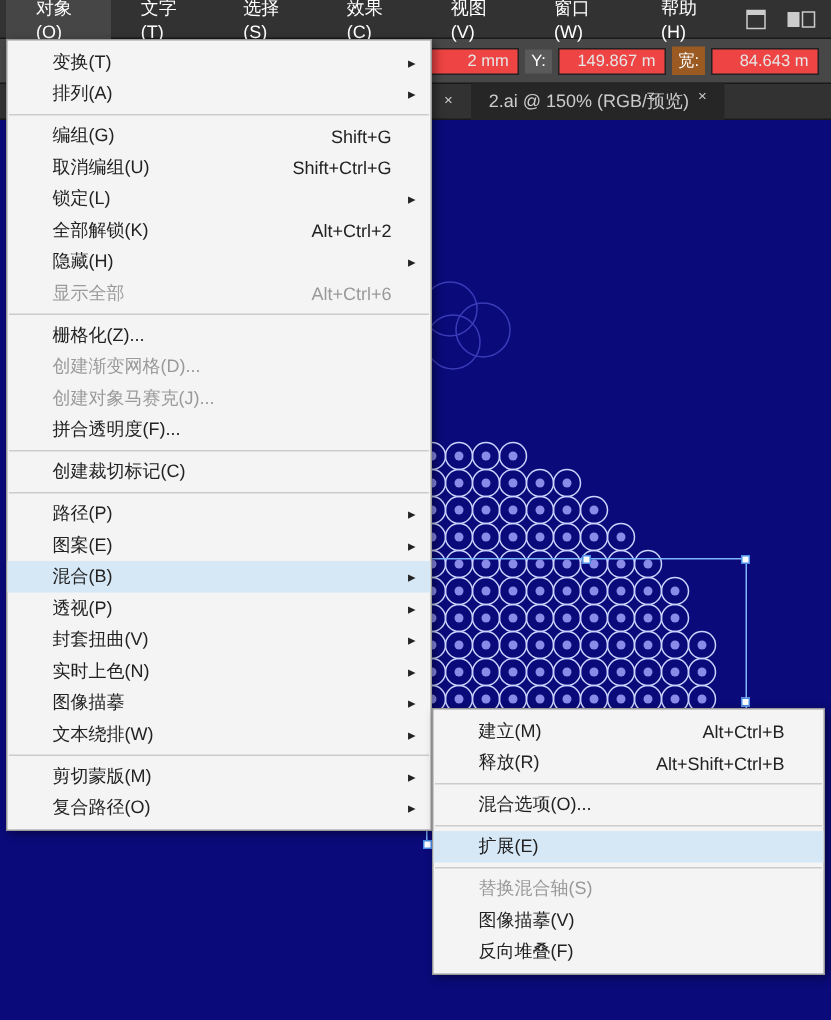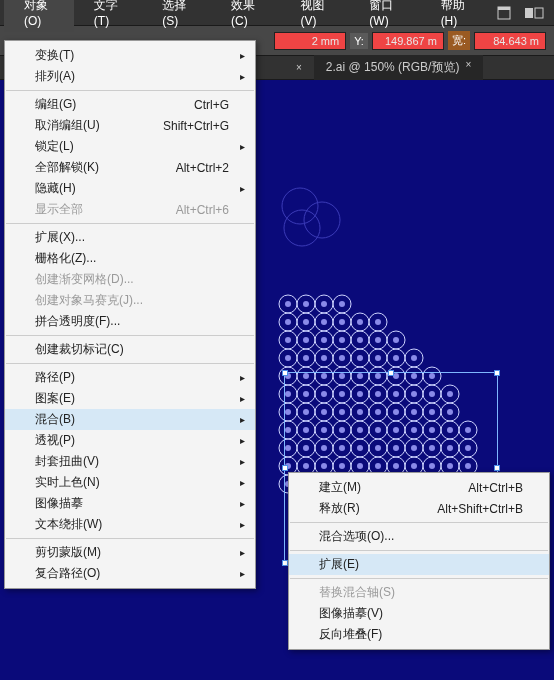--- a/index.html
+++ b/index.html
@@ -12,21 +12,21 @@
 .toolbar{height:30px;background:#474747;display:flex;align-items:center;padding:0 8px;gap:4px;color:#ccc;border-bottom:1px solid #1a1a1a}
 .val-box{background:#ef4444;color:#e6e6e6;padding:2px 6px;border:1px solid #222;min-width:72px;text-align:right;font-size:11px}
 .lbl-box{background:#5a5a5a;color:#fff;padding:2px 4px;font-size:11px}
 .lbl-box.orange{background:#9a5a22}
 .tabbar{height:24px;background:#323232;display:flex;align-items:center;border-bottom:1px solid #1a1a1a}
 .tab{color:#ccc;padding:4px 12px;display:flex;gap:6px;font-size:11px}
 .tab.active{background:#262626}
 .tab-close{color:#ccc;font-size:10px}
 .canvas{position:absolute;left:0;top:80px;right:0;bottom:0;background:#0a0a7a;overflow:hidden}
 .menu{position:absolute;background:#f4f4f4;border:1px solid #999;box-shadow:2px 2px 6px rgba(0,0,0,.4);padding:4px 0}
-.menu-main{left:4px;top:40px;width:252px}
+.menu-main{left:4px;top:26px;width:284px}
 .menu-sub{left:288px;top:472px;width:262px}
 .mi{display:flex;align-items:center;padding:3px 26px 3px 30px;color:#222;position:relative;height:21px}
 .mi.disabled{color:#9a9a9a}
 .mi.hover{background:#d6e8f6}
 .mi .sc{margin-left:auto;color:#222}
 .mi.disabled .sc{color:#9a9a9a}
 .mi.sub::after{content:"▸";position:absolute;right:10px;color:#222;font-size:10px}
 .sep{height:1px;background:#ccc;margin:3px 1px}
 .sel-rect{position:absolute;border:1px solid #7fb7ff;left:284px;top:292px;width:214px;height:192px}
 .sel-handle{position:absolute;width:6px;height:6px;background:#fff;border:1px solid #4a8de8}
@@ -295,21 +295,21 @@
 <div class="menu menu-main">
     <div class="mi sub">
       <span>变换(T)</span>
     </div>
     <div class="mi sub">
       <span>排列(A)</span>
     </div>
     <div class="sep"></div>
     <div class="mi">
       <span>编组(G)</span>
-      <span class="sc">Ctrl+G</span>
+      <span class="sc">Shift+G</span>
     </div>
     <div class="mi">
       <span>取消编组(U)</span>
       <span class="sc">Shift+Ctrl+G</span>
     </div>
     <div class="mi sub">
       <span>锁定(L)</span>
     </div>
     <div class="mi">
       <span>全部解锁(K)</span>
@@ -317,23 +317,20 @@
     </div>
     <div class="mi sub">
       <span>隐藏(H)</span>
     </div>
     <div class="mi disabled">
       <span>显示全部</span>
       <span class="sc">Alt+Ctrl+6</span>
     </div>
     <div class="sep"></div>
     <div class="mi">
-      <span>扩展(X)...</span>
-    </div>
-    <div class="mi">
       <span>栅格化(Z)...</span>
     </div>
     <div class="mi disabled">
       <span>创建渐变网格(D)...</span>
     </div>
     <div class="mi disabled">
       <span>创建对象马赛克(J)...</span>
     </div>
     <div class="mi">
       <span>拼合透明度(F)...</span>

